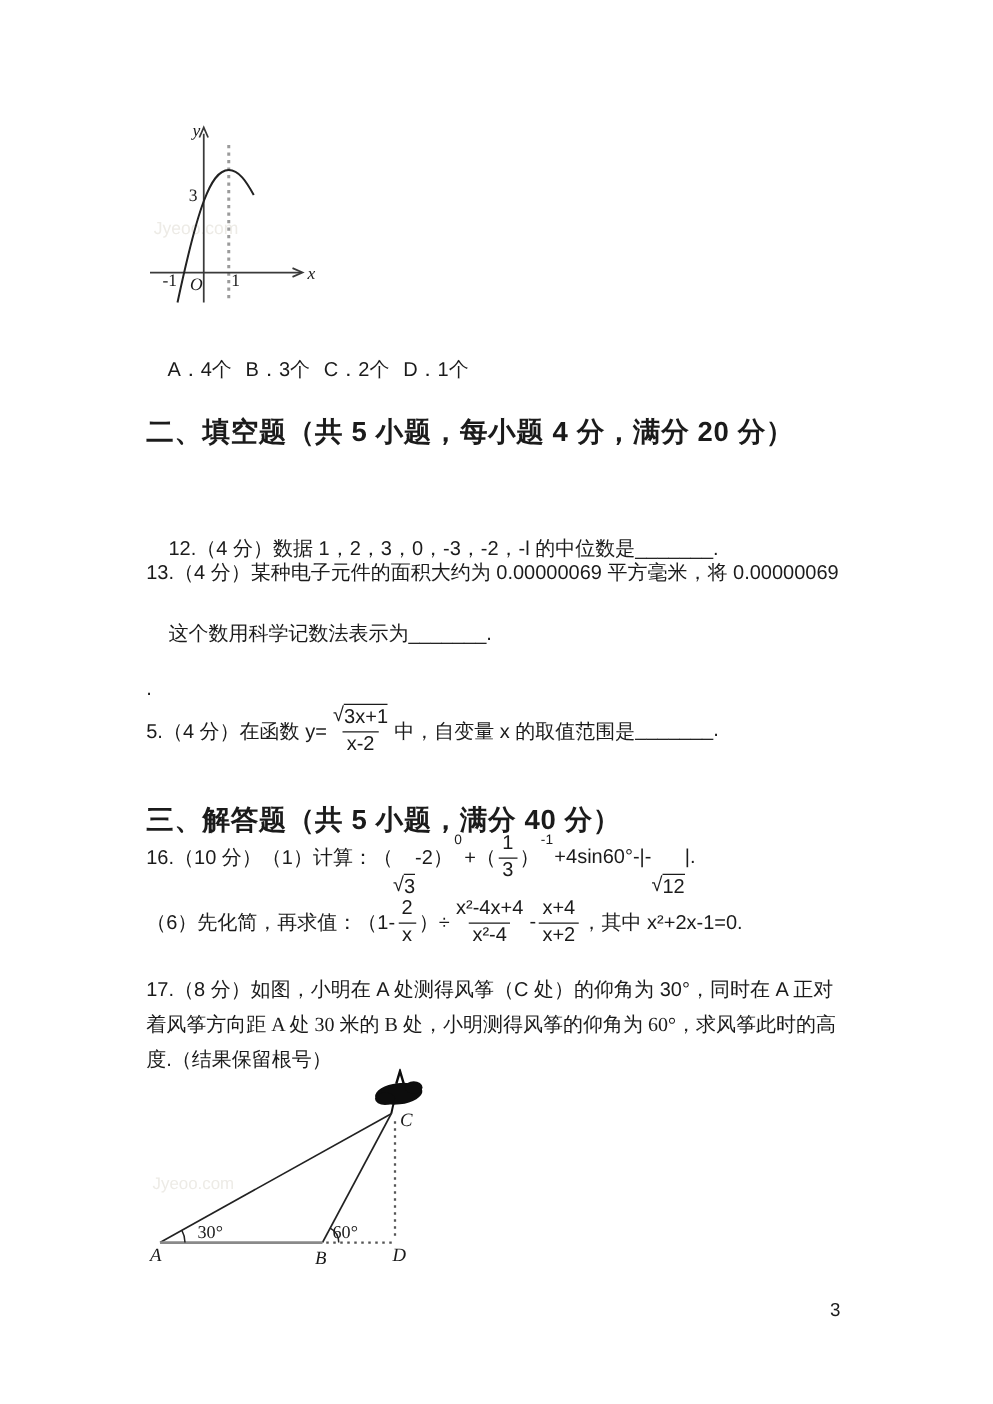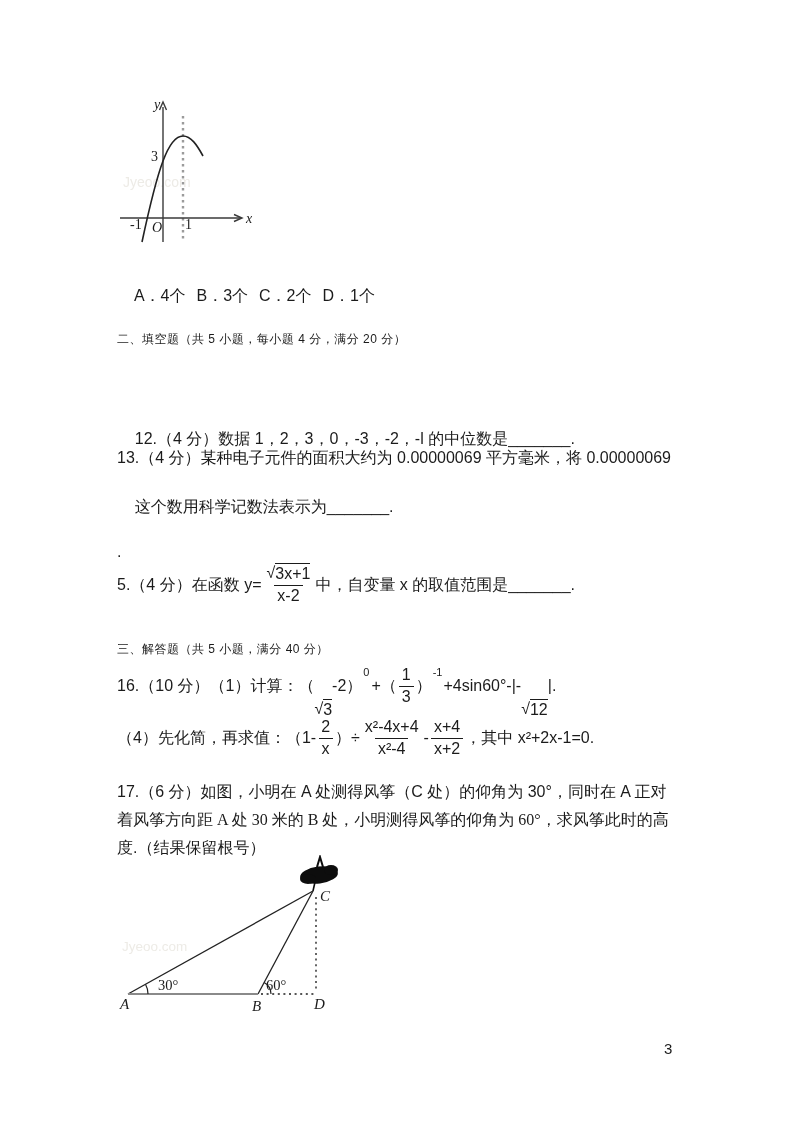--- a/index.html
+++ b/index.html
@@ -5,21 +5,21 @@
   * { margin:0; padding:0; box-sizing:border-box; }
   html,body { background:#ffffff; }
   .page {
     position:relative; width:794px; height:1123px; background:#fff;
     font-family:"Liberation Sans", sans-serif; color:#1b1b1b;
     font-size:16px; overflow:hidden;
   }
   .line { position:absolute; left:117px; white-space:pre; }
   .flexline { position:absolute; left:117px; display:flex; align-items:center; white-space:pre; }
   .flexline > span { white-space:pre; }
-  .sec-title { font-weight:400; font-size:12px; letter-spacing:0.5px; }
+  .sec-title { font-weight:700; font-size:22px; letter-spacing:0.5px; }
   .blank { letter-spacing:0; }
   .frac { display:inline-flex; flex-direction:column; align-items:center; vertical-align:middle; line-height:1.15; margin:0 2px; }
   .frac .num { display:block; padding:0 3px 1px 3px; }
   .frac .den { display:block; border-top:1.4px solid #1b1b1b; padding:1px 3px 0 3px; }
   .sqrt { white-space:nowrap;margin-top:48px; }
   .sqrt .radsign { display:inline-block; transform:translateY(-1px); }
   .sqrt .rad { border-top:1.4px solid #1b1b1b; padding-top:1px; }
   .figure { position:absolute; }
   svg text { font-family:"Liberation Serif", serif; fill:#1b1b1b; }
   svg text.it { font-style:italic; }
@@ -75,24 +75,24 @@
     <span>5.（4 分）在函数 y=</span><span class="frac"><span class="num"><span class="sqrt"><span class="radsign">√</span><span class="rad">3x+1</span></span></span><span class="den">x-2</span></span><span>中，自变量 x 的取值范围是</span><span class="blank">_______</span><span>.</span>
   </div>
 
   <div class="line sec-title" style="top:641px;">三、解答题（共 5 小题，满分 40 分）</div>
 
   <div class="flexline" style="top:664px; height:44px;">
     <span>16.（10 分）（1）计算：（</span><span class="sqrt"><span class="radsign">√</span><span class="rad">3</span></span><span>-2）</span><span style="align-self:flex-start; font-size:11px; margin:2px 2px 0 1px;">0</span><span>+（</span><span class="frac"><span class="num">1</span><span class="den">3</span></span><span>）</span><span style="align-self:flex-start; font-size:11px; margin:2px 1px 0 1px;">-1</span><span>+4sin60°-|-</span><span class="sqrt"><span class="radsign">√</span><span class="rad">12</span></span><span>|.</span>
   </div>
 
   <div class="flexline" style="top:714px; height:48px;">
-    <span>（4）先化简，再求值：（1-</span><span class="frac"><span class="num">2</span><span class="den">x</span></span><span>）÷</span><span class="frac"><span class="num">x²-4x+4</span><span class="den">x²-4</span></span><span>-</span><span class="frac"><span class="num">x+4</span><span class="den">x+2</span></span><span>，其中 x²+2x-1=0.</span>
+    <span>（6）先化简，再求值：（1-</span><span class="frac"><span class="num">2</span><span class="den">x</span></span><span>）÷</span><span class="frac"><span class="num">x²-4x+4</span><span class="den">x²-4</span></span><span>-</span><span class="frac"><span class="num">x+4</span><span class="den">x+2</span></span><span>，其中 x²+2x-1=0.</span>
   </div>
 
-  <div class="line" style="top:782px;">17.（6 分）如图，小明在 A 处测得风筝（C 处）的仰角为 30°，同时在 A 正对</div>
+  <div class="line" style="top:782px;">17.（8 分）如图，小明在 A 处测得风筝（C 处）的仰角为 30°，同时在 A 正对</div>
   <div class="line" style="top:810px;font-family:Liberation Serif, serif;">着风筝方向距 A 处 30 米的 B 处，小明测得风筝的仰角为 60°，求风筝此时的高</div>
   <div class="line" style="top:838px;">度.（结果保留根号）</div>
 
   <div class="figure" style="left:108px; top:855px;">
     <svg width="240" height="165" viewBox="0 0 240 165">
       <text class="wm" x="14" y="96" font-size="13.5">Jyeoo.com</text>
 
       <line x1="153" y1="139" x2="207" y2="139" stroke="#555" stroke-width="1.8" stroke-dasharray="2 3.6"></line>
       <line x1="208" y1="42" x2="208" y2="137" stroke="#555" stroke-width="1.8" stroke-dasharray="2 3.6"></line>
 

